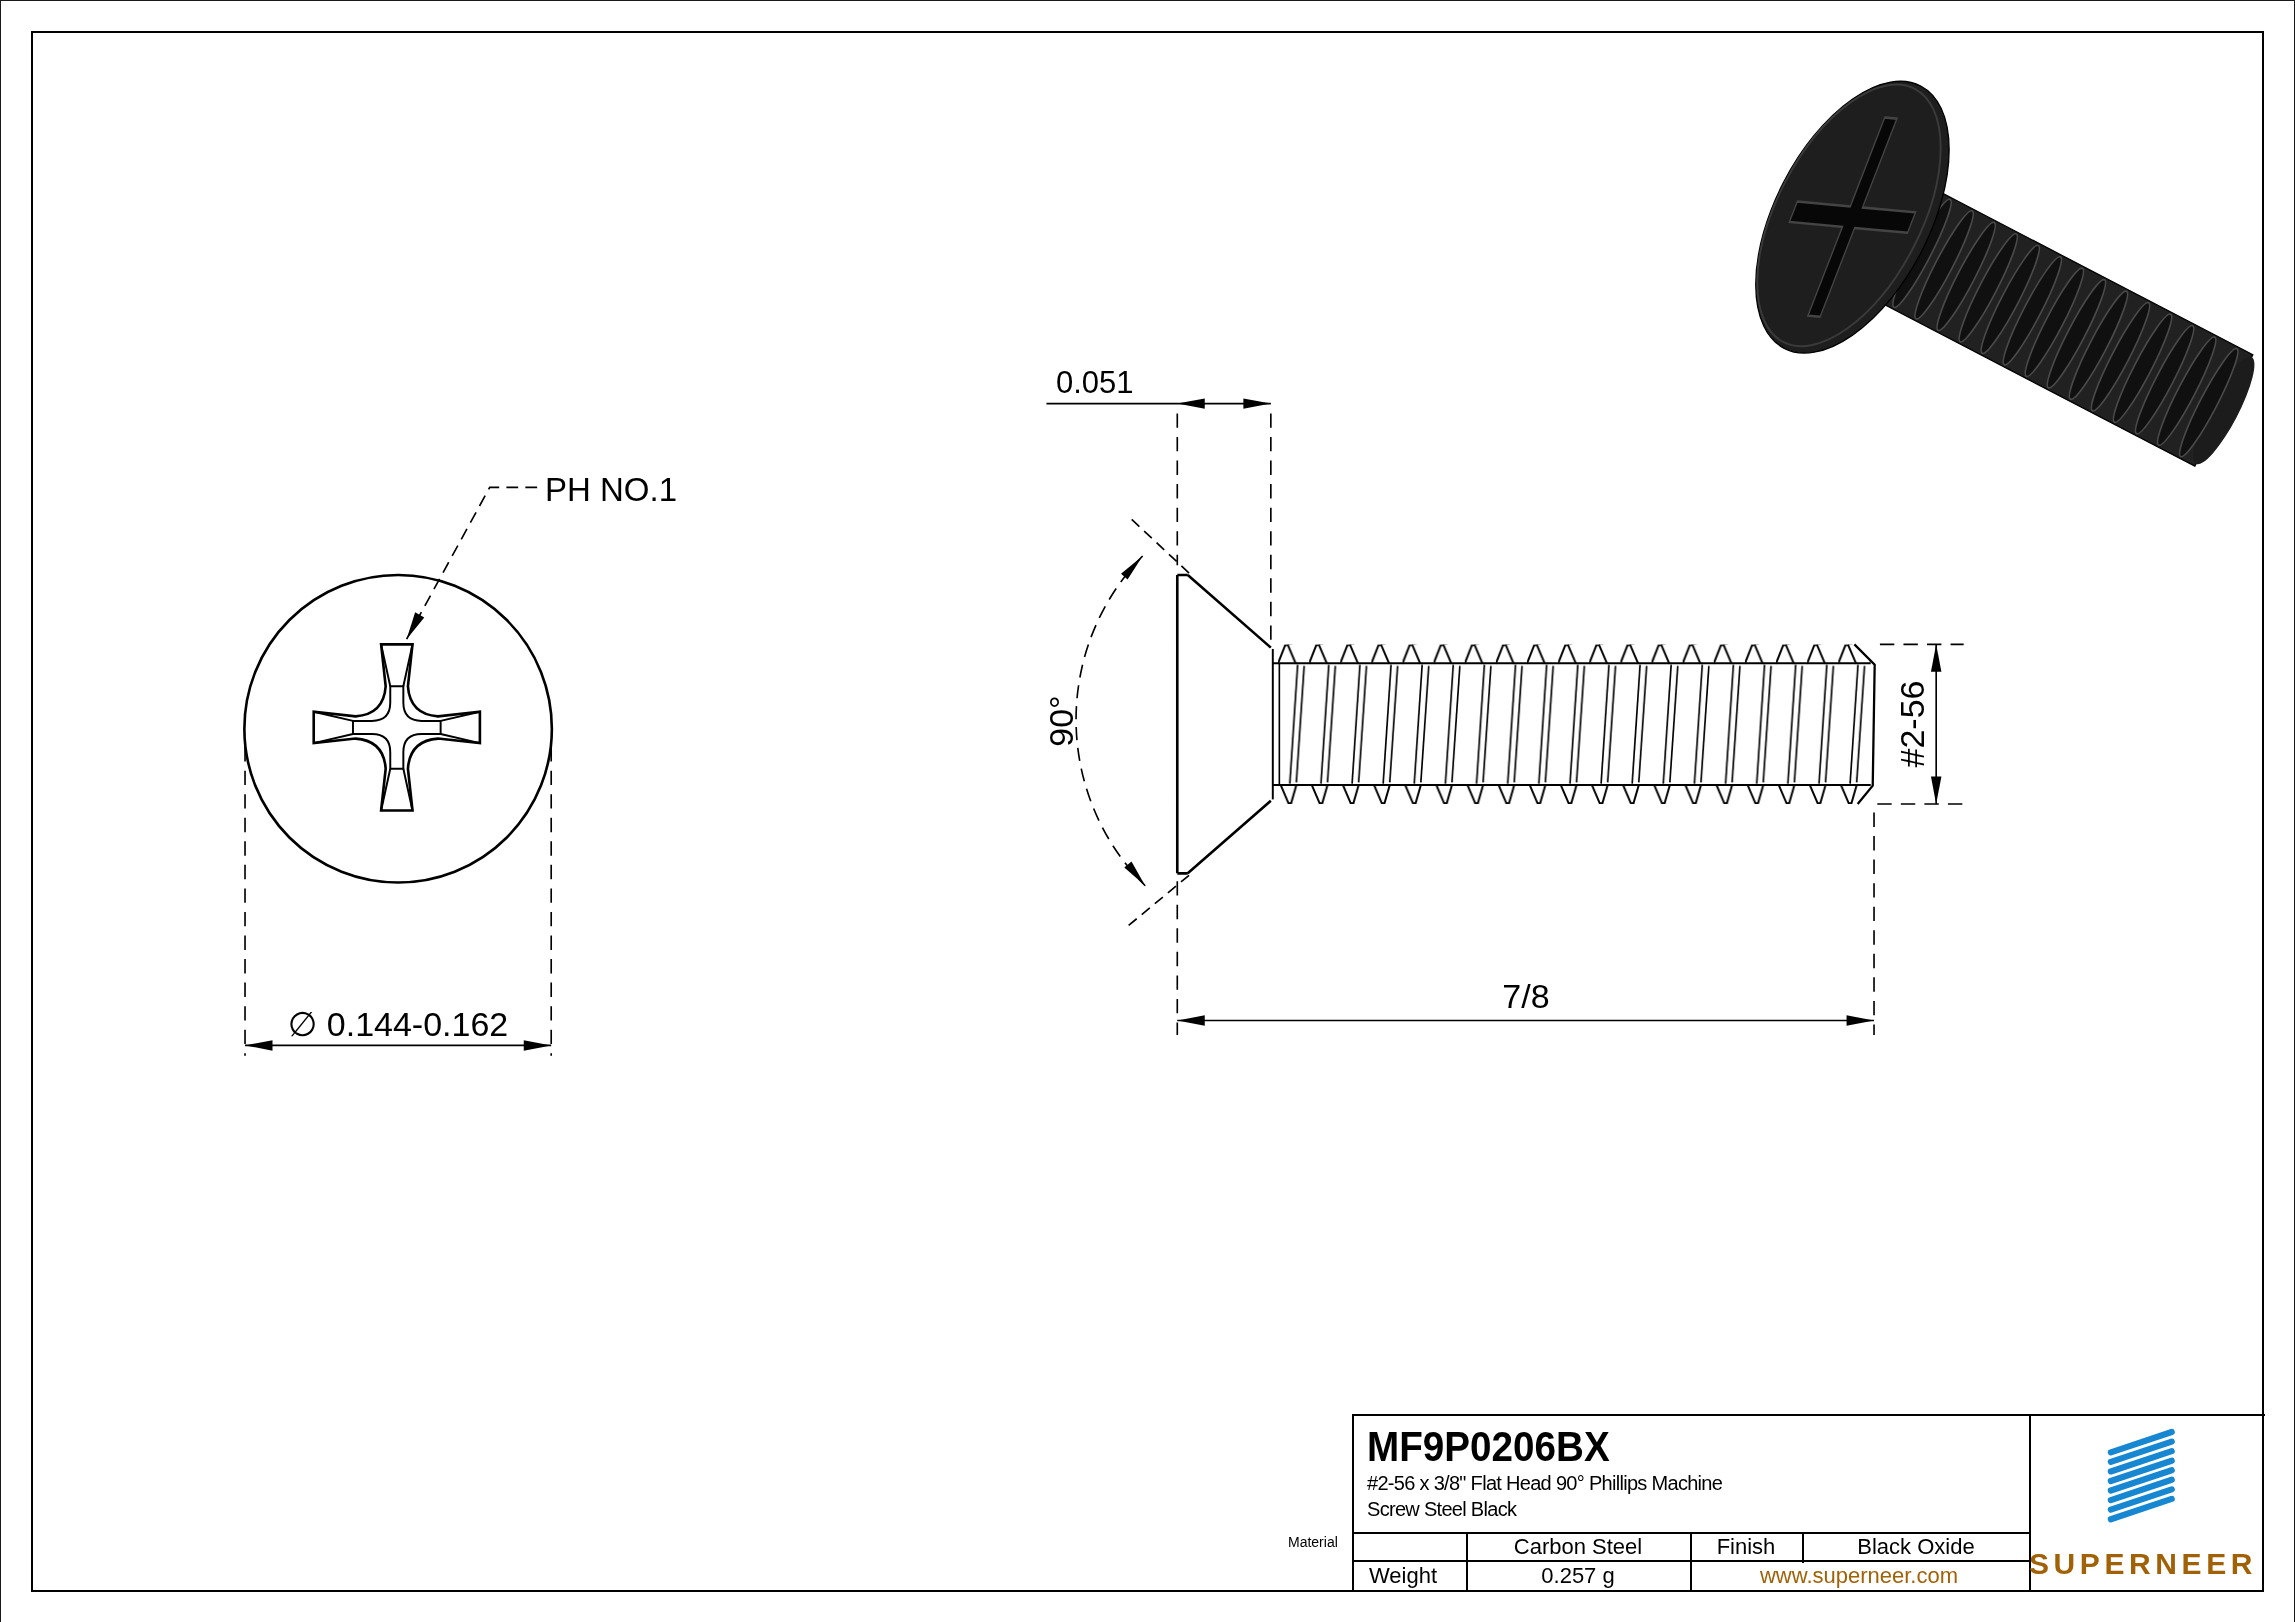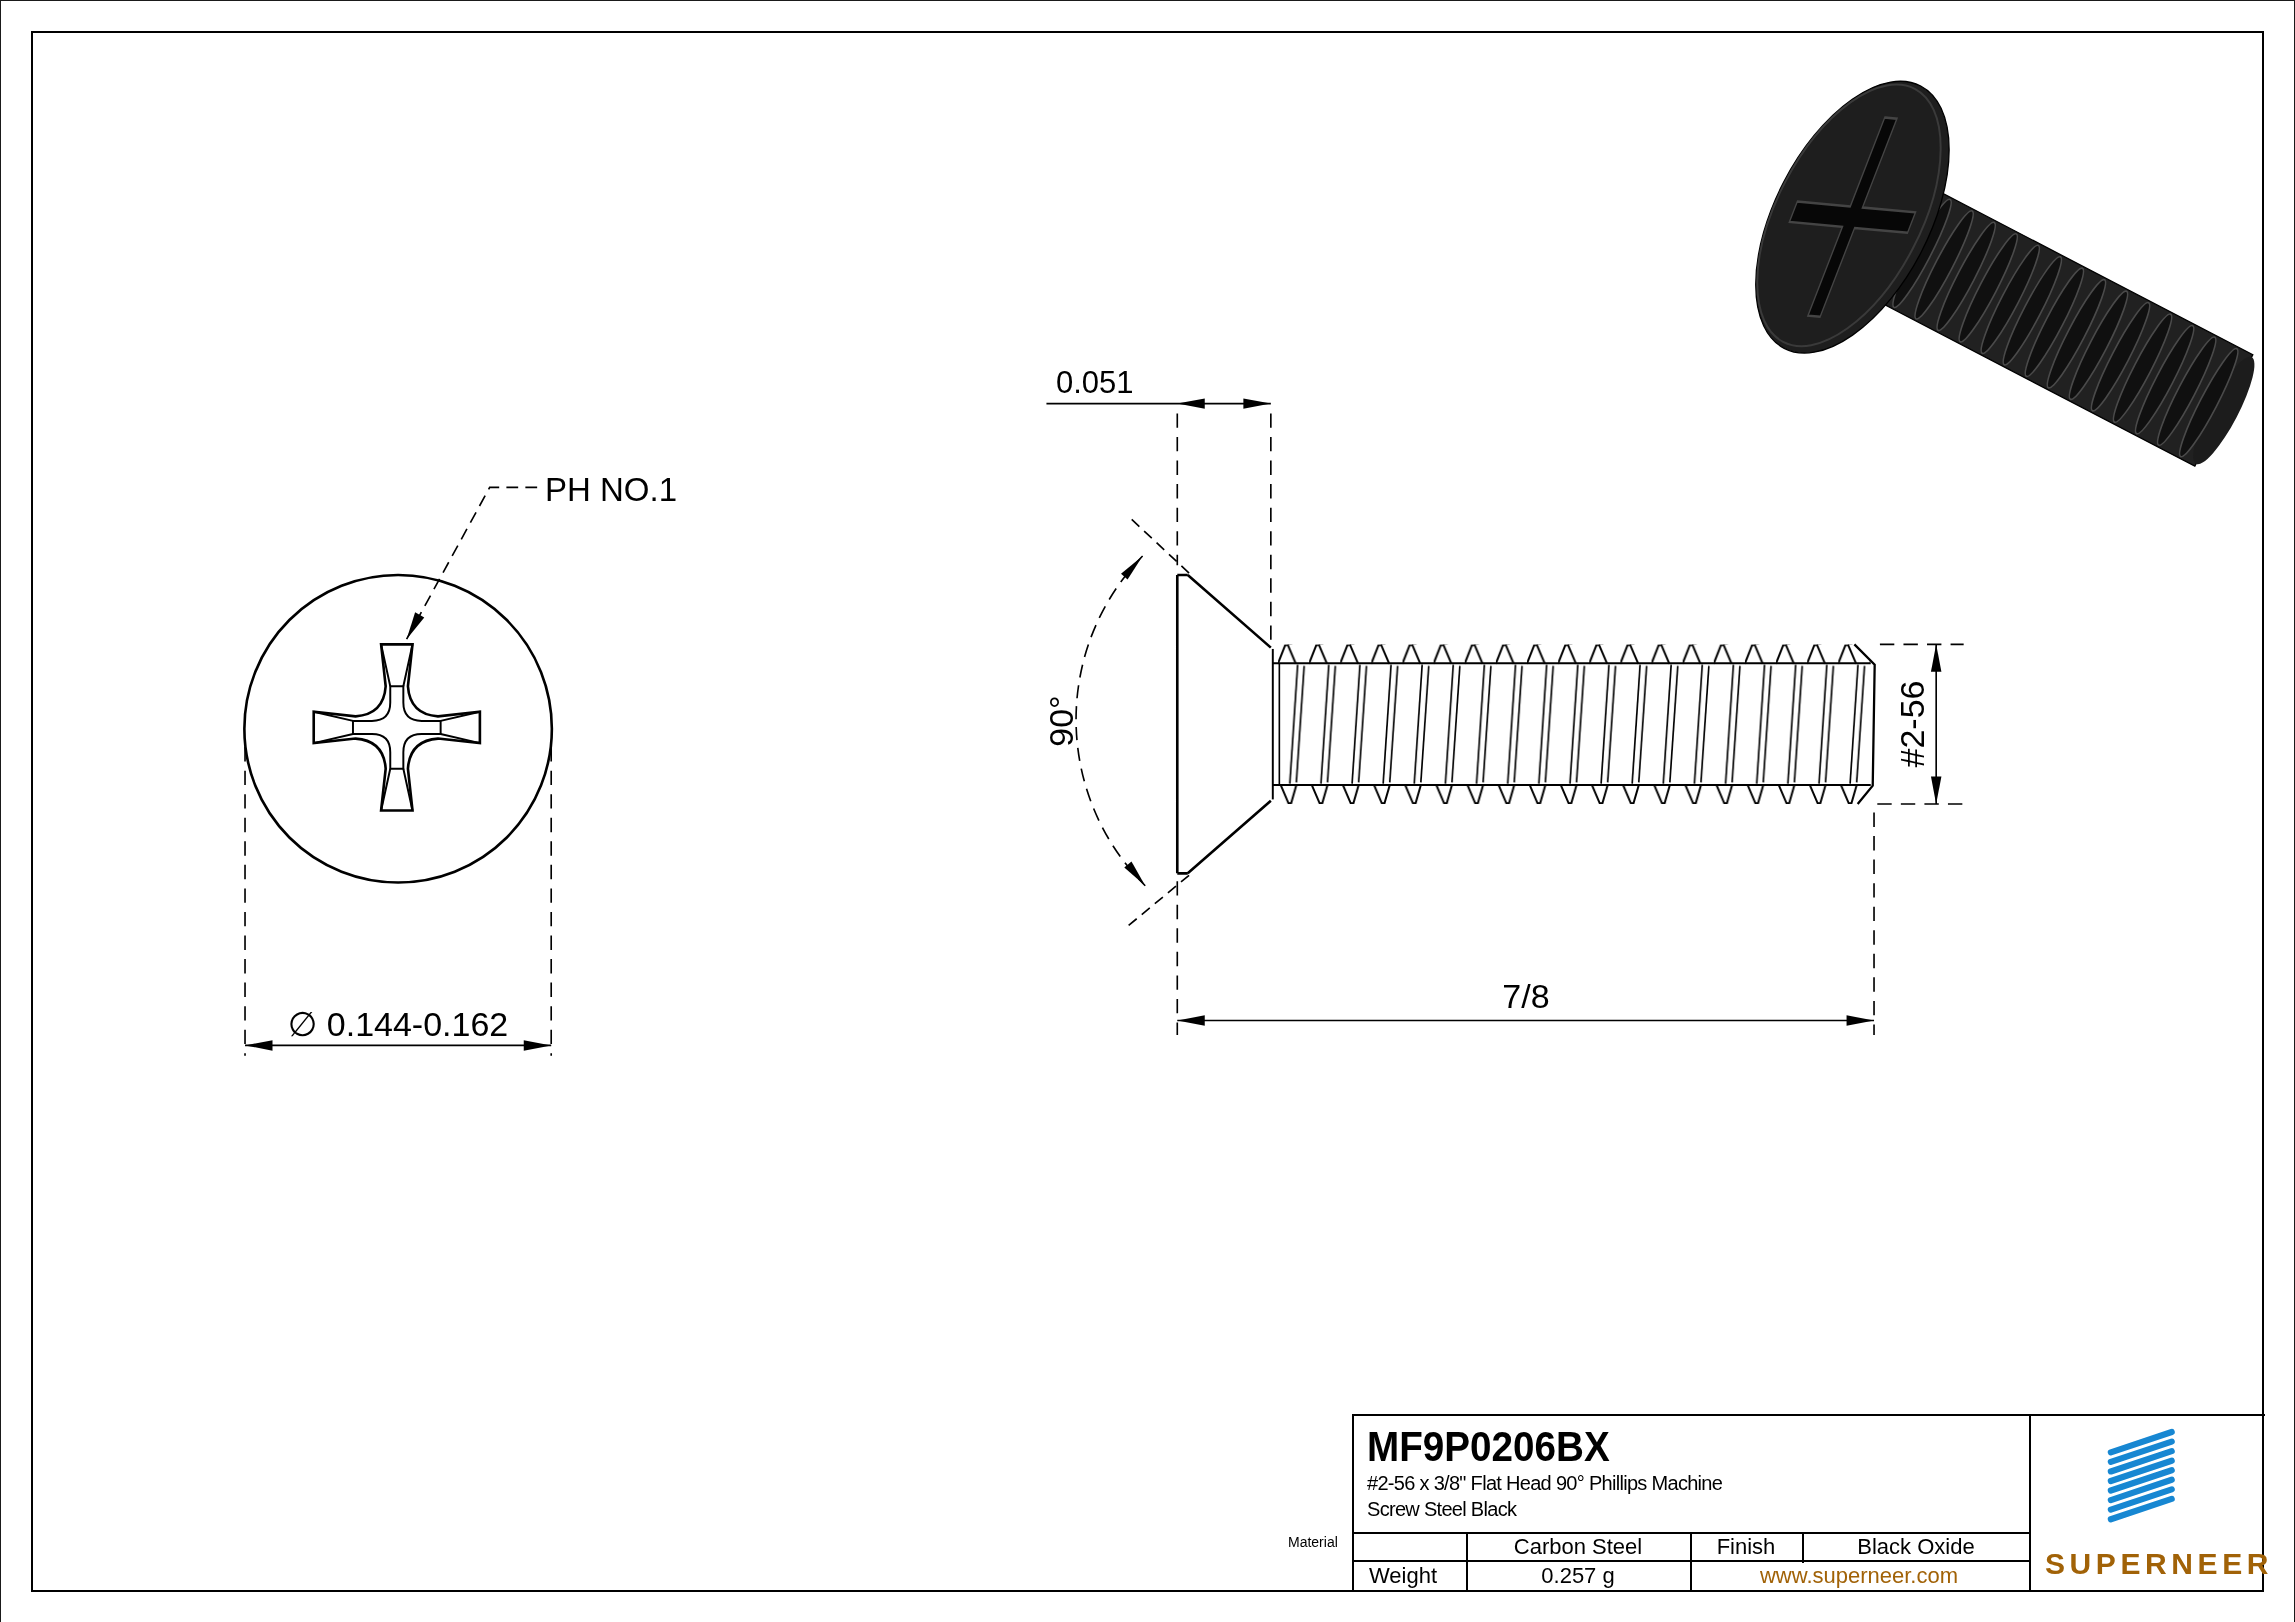--- a/index.html
+++ b/index.html
@@ -9,21 +9,21 @@
     font-family:"Liberation Sans",sans-serif;
   }
   .frame{position:absolute;left:30px;top:30px;right:30px;bottom:30px;border:2.6px solid #000;}
   svg.drawing{position:absolute;left:0;top:0;width:2295px;height:1623px;}
   .lbl{position:absolute;color:#000;white-space:nowrap;line-height:1;transform-origin:left top;}
   .ctr{transform:translate(-50%,-50%);transform-origin:center;}
   .rot{transform:translate(-50%,-50%) rotate(-90deg);transform-origin:center;}
   .cond{letter-spacing:-0.7px;}
   .tbl{position:absolute;background:#000;}
   .blue{color:#a16207;}
-  .brand{font-weight:700;letter-spacing:4.6px;margin-left:16px;}
+  .brand{font-weight:700;letter-spacing:4.6px;}
   .pn{font-weight:700;transform:scaleX(.92);}
   a.site{text-decoration:none;}
 </style>
 </head>
 <body>
 
 <div class="page">
 
   
   <div class="frame"></div>

